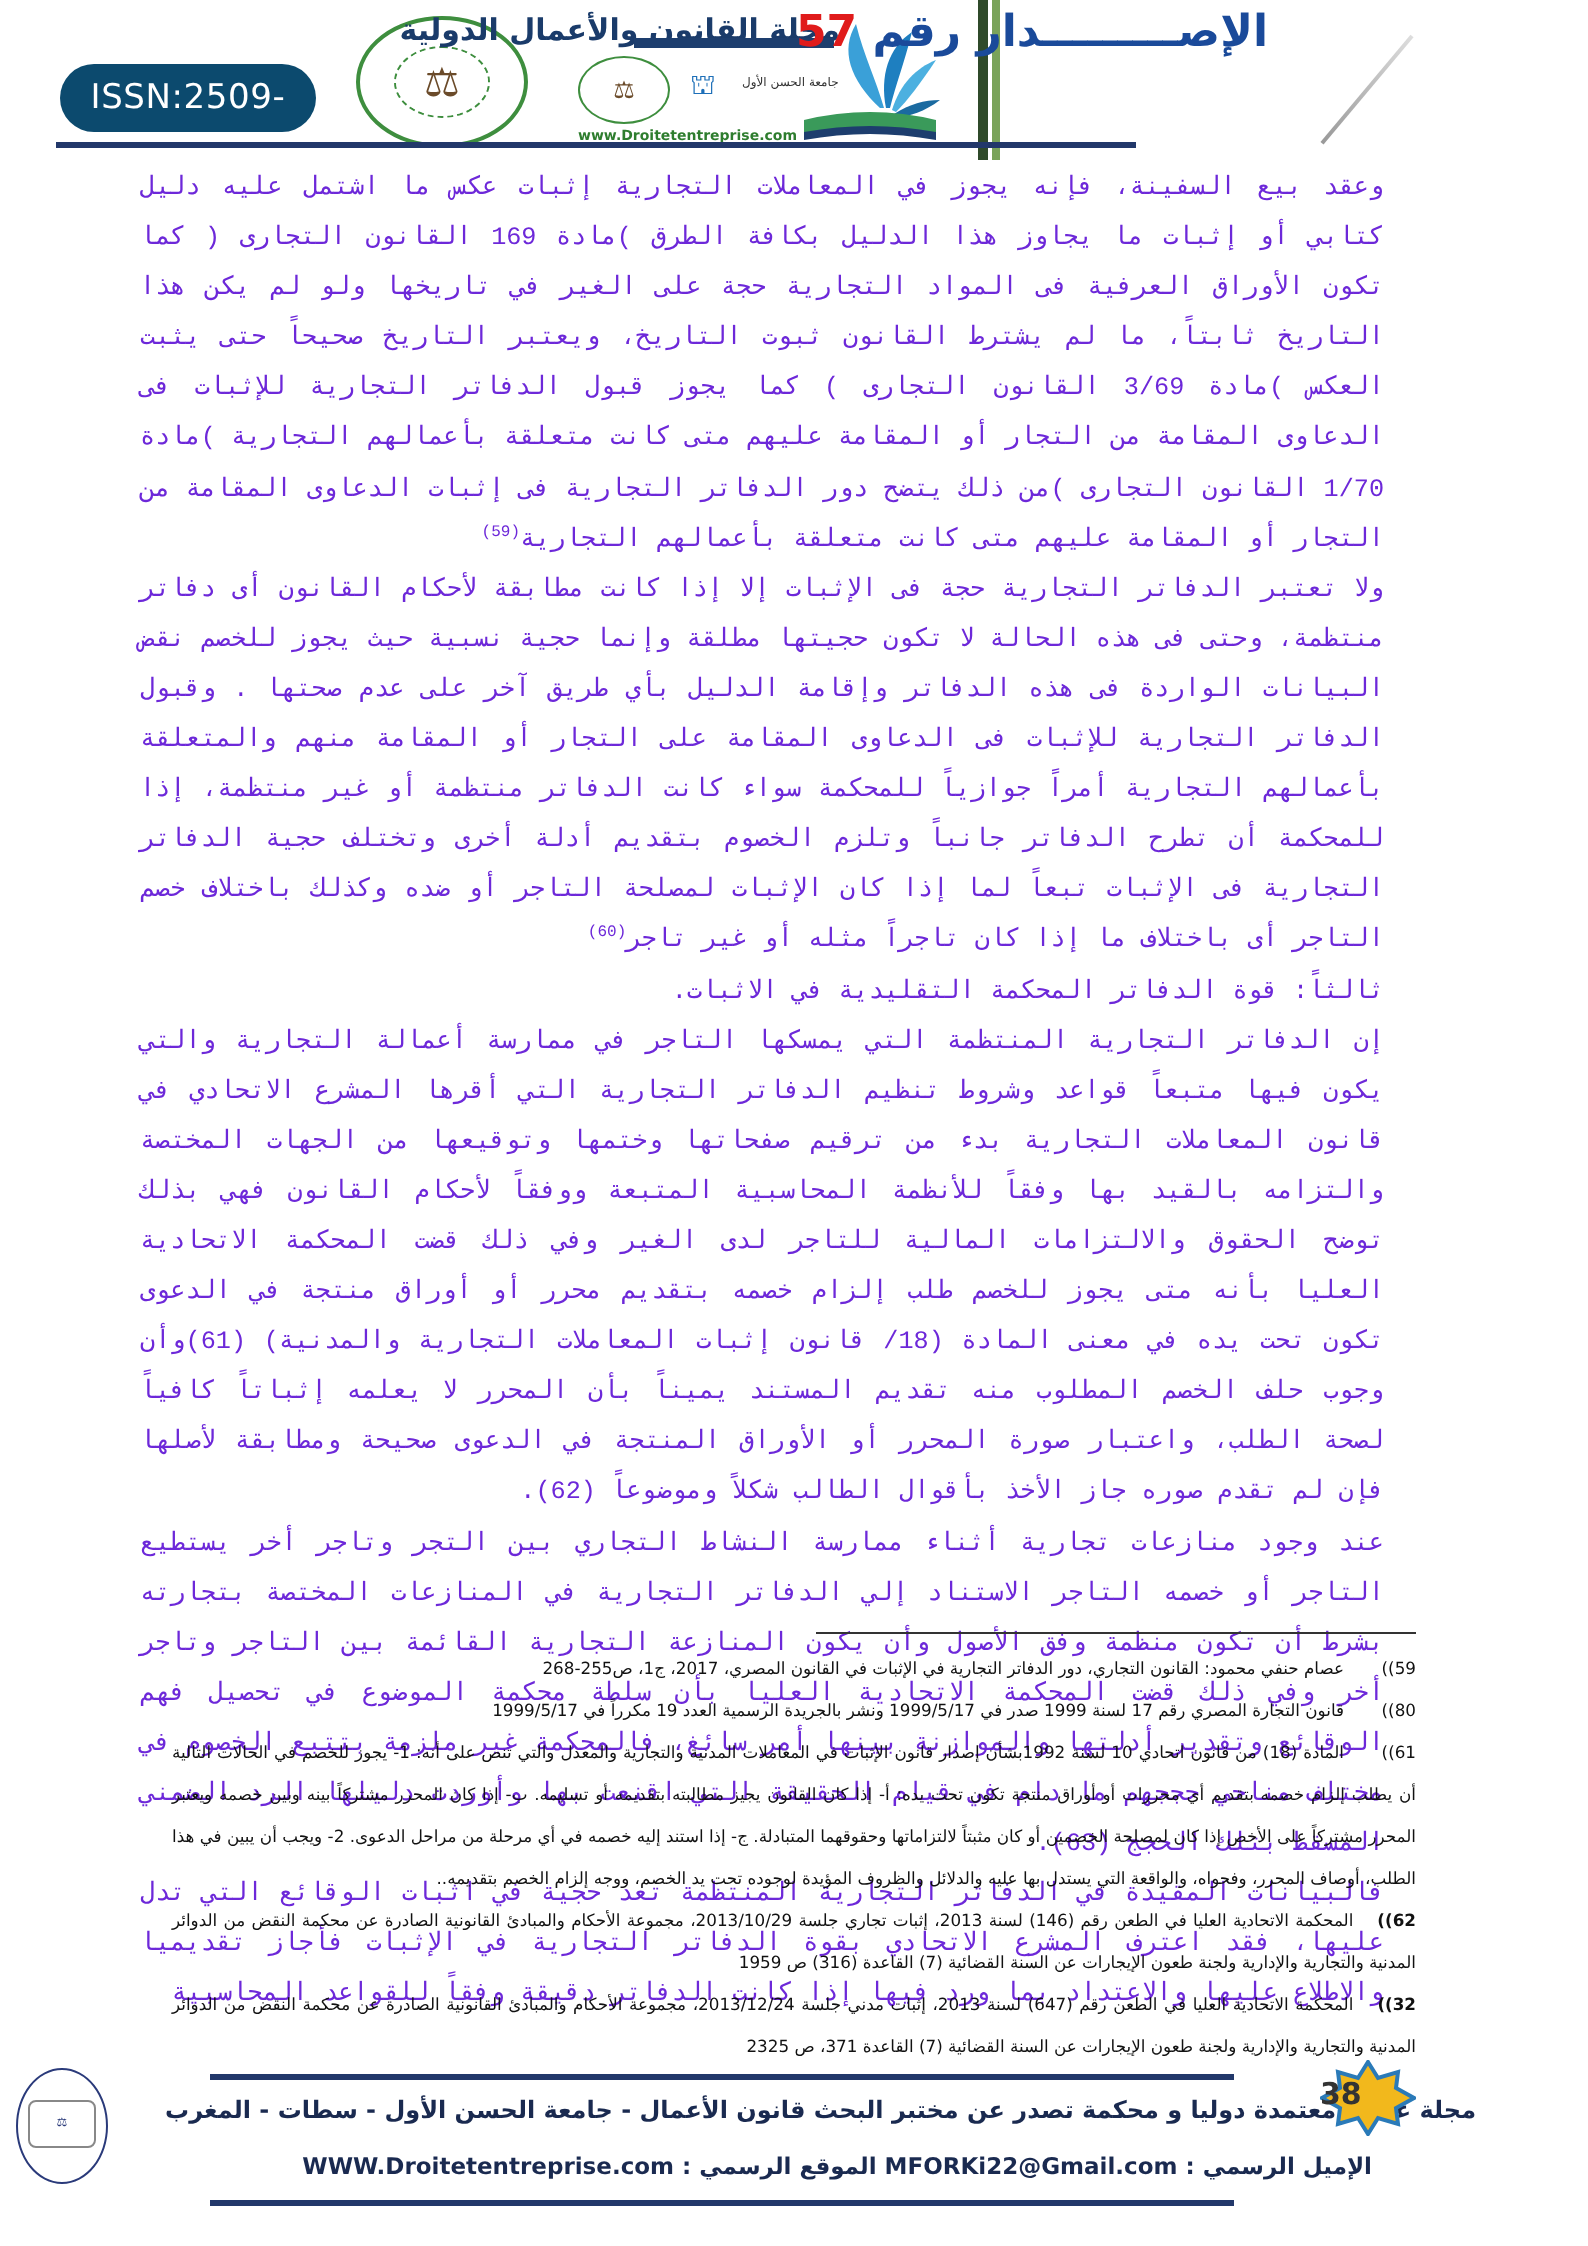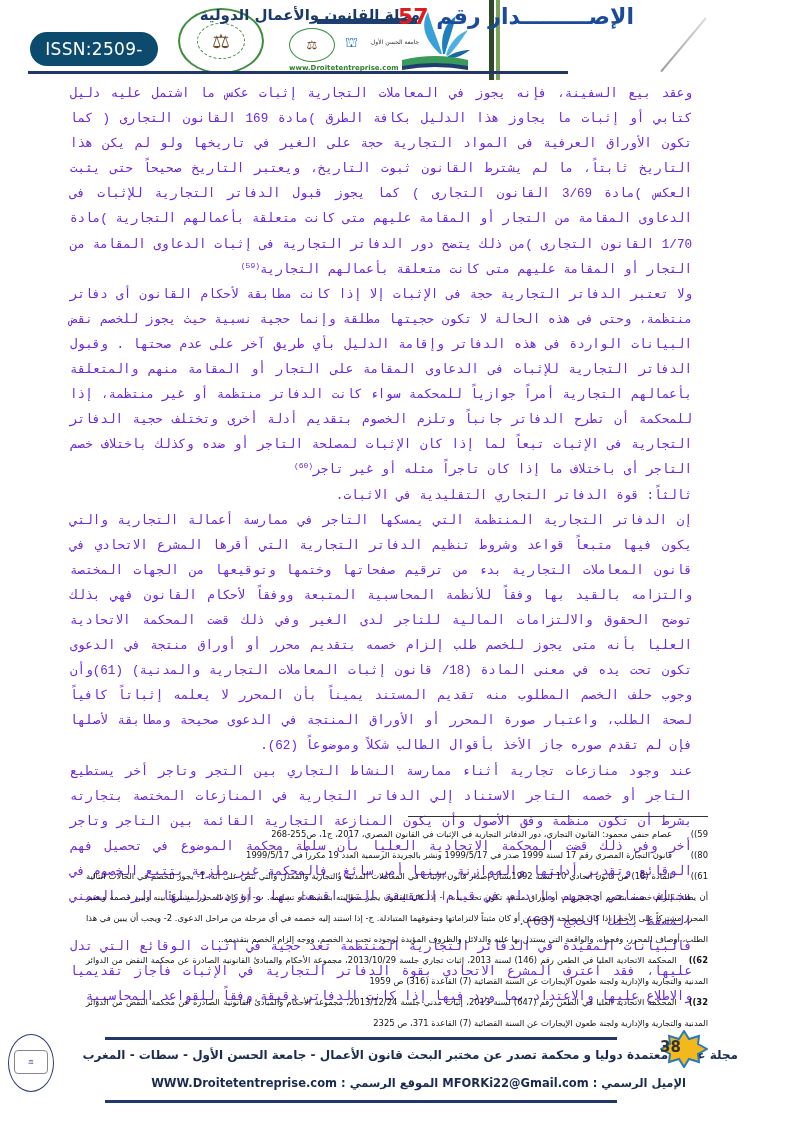--- a/index.html
+++ b/index.html
@@ -86,21 +86,21 @@
     <span>الإصـــــــــدار رقم</span>
     <span class="num">57</span>
   </div>
   <div class="diag"></div>
   <div class="header-rule"></div>
 </div>
 
 <div class="content">
   <p><span>وعقد بيع السفينة، فإنه يجوز في المعاملات التجارية إثبات عكس ما اشتمل عليه دليل كتابي أو إثبات ما يجاوز هذا الدليل بكافة الطرق )مادة 169 القانون التجارى ( كما تكون الأوراق العرفية فى المواد التجارية حجة على الغير في تاريخها ولو لم يكن هذا التاريخ ثابتاً، ما لم يشترط القانون ثبوت التاريخ، ويعتبر التاريخ صحيحاً حتى يثبت العكس )مادة 3/69 القانون التجارى ) كما يجوز قبول الدفاتر التجارية للإثبات فى الدعاوى المقامة من التجار أو المقامة  عليهم متى كانت متعلقة بأعمالهم التجارية )مادة 1/70 القانون التجارى )من ذلك يتضح دور الدفاتر التجارية فى إثبات الدعاوى المقامة من التجار أو المقامة عليهم متى كانت متعلقة بأعمالهم التجارية</span><span class="fn-ref">(<span>59</span>)</span></p>
   <p><span>ولا تعتبر الدفاتر التجارية حجة فى الإثبات إلا إذا كانت مطابقة لأحكام القانون أى دفاتر منتظمة، وحتى فى هذه الحالة لا تكون حجيتها مطلقة وإنما حجية نسبية حيث يجوز للخصم نقض البيانات الواردة فى هذه الدفاتر وإقامة الدليل بأي طريق آخر على عدم صحتها . وقبول الدفاتر التجارية للإثبات فى الدعاوى المقامة على التجار أو المقامة منهم والمتعلقة بأعمالهم التجارية أمراً جوازياً للمحكمة سواء كانت الدفاتر منتظمة أو غير منتظمة، إذا للمحكمة أن تطرح الدفاتر جانباً وتلزم الخصوم بتقديم أدلة أخرى وتختلف حجية الدفاتر التجارية فى الإثبات تبعاً لما إذا كان الإثبات لمصلحة التاجر أو ضده وكذلك باختلاف خصم التاجر أى باختلاف ما إذا كان تاجراً مثله أو غير تاجر</span><span class="fn-ref">(<span>60</span>)</span></p>
-  <p class="heading">ثالثاً: قوة الدفاتر التجاري التقليدية  في الاثبات.</p>
+  <p class="heading">ثالثاً: قوة الدفاتر المحكمة التقليدية  في الاثبات.</p>
   <p>إن الدفاتر التجارية المنتظمة التي يمسكها التاجر  في ممارسة أعمالة التجارية والتي يكون فيها متبعاً قواعد وشروط تنظيم الدفاتر التجارية التي أقرها المشرع الاتحادي في قانون المعاملات التجارية بدء من ترقيم صفحاتها وختمها وتوقيعها من الجهات المختصة والتزامه بالقيد بها وفقاً للأنظمة المحاسبية المتبعة ووفقاً لأحكام القانون فهي بذلك توضح الحقوق والالتزامات المالية للتاجر لدى الغير وفي ذلك قضت المحكمة الاتحادية العليا بأنه متى يجوز للخصم طلب إلزام خصمه بتقديم محرر أو أوراق منتجة في الدعوى تكون تحت يده في معنى المادة (18/ قانون إثبات المعاملات التجارية والمدنية) (61)وأن وجوب حلف الخصم المطلوب منه تقديم المستند يميناً بأن المحرر لا يعلمه إثباتاً كافياً لصحة الطلب، واعتبار صورة المحرر أو الأوراق المنتجة في الدعوى صحيحة ومطابقة لأصلها فإن لم تقدم صوره جاز الأخذ بأقوال الطالب شكلاً وموضوعاً (62).</p>
   <p>عند وجود منازعات تجارية أثناء ممارسة النشاط التجاري بين التجر وتاجر أخر يستطيع التاجر أو خصمه التاجر الاستناد إلي الدفاتر التجارية في المنازعات المختصة بتجارته بشرط أن تكون منظمة وفق الأصول وأن يكون المنازعة التجارية القائمة بين التاجر وتاجر أخر وفي ذلك قضت المحكمة الاتحادية العليا بأن سلطة محكمة الموضوع في تحصيل فهم الوقائع وتقدير أدلتها والموازنة بينها أمر سائغ، فالمحكمة غير ملزمة بتتبع الخصوم في مختلف مناحي حججهم ما دام في قيام الحقيقة التي اقنعت بها وأوردت دليلها الرد الضمني المسقط بتلك الحجج (63).</p>
   <p>فالبيانات المقيدة في الدفاتر  التجارية المنتظمة تعد حجية في اثبات الوقائع التي تدل عليها، فقد اعترف المشرع الاتحادي بقوة الدفاتر التجارية في الإثبات فأجاز تقديميا والاطلاع عليها والاعتداد بما ورد فيها إذا كانت الدفاتر دقيقة وفقاً للقواعد المحاسبية</p>
 </div>
 
 <div class="sep"></div>
 
 <div class="footnotes">
   <p class="fn"><span class="n">59))</span><span>عصام حنفي محمود: القانون التجاري، دور الدفاتر التجارية في الإثبات في القانون المصري، 2017، ج1، ص255-268</span></p>
   <p class="fn"><span class="n">80))</span><span>قانون التجارة المصري رقم 17 لسنة 1999 صدر في 1999/5/17 ونشر بالجريدة الرسمية العدد 19 مكرراً في 1999/5/17</span></p>

